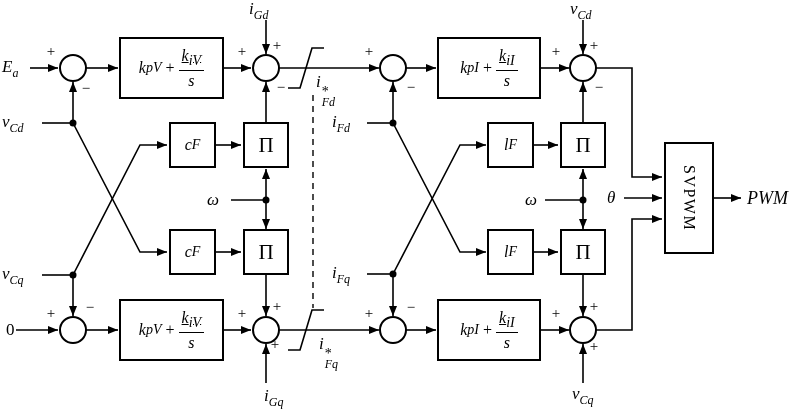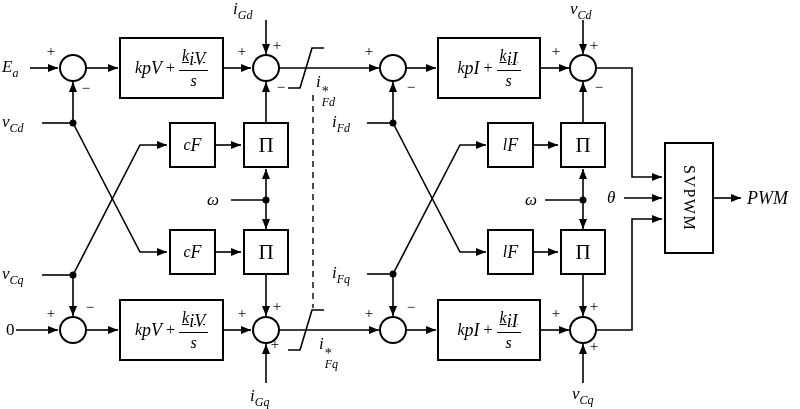--- a/index.html
+++ b/index.html
@@ -18,21 +18,21 @@
 
   .lbl{position:absolute;font-style:italic;font-size:17px;line-height:20px;white-space:nowrap;}
   .lbl sub{font-size:12px;font-style:italic;vertical-align:-5px;line-height:10px;}
   .upright{font-style:normal;}
   .stk{display:inline-flex;flex-direction:column;align-items:flex-start;vertical-align:-9px;margin-left:1px;}
   .stk .st-sup{font-size:14px;line-height:9px;font-style:normal;}
   .stk .st-sub{font-size:12px;line-height:12px;font-style:italic;}
 
   .blk{position:absolute;display:flex;align-items:center;justify-content:center;
        font-style:italic;font-size:16px;line-height:1;}
-  .blk sub{font-size:18px;vertical-align:-4px;}
+  .blk sub{font-size:14px;vertical-align:-4px;}
   .op{margin:0 4px;font-style:normal;}
   .frac{display:inline-flex;flex-direction:column;align-items:center;}
   .frac .num{border-bottom:1.5px solid #000;padding:0 3px 2px 3px;text-decoration:underline;}
   .frac .den{padding-top:2px;}
   .mult{font-style:normal;font-size:21px;}
   .svpwm{writing-mode:vertical-rl;font-style:normal;font-size:16px;letter-spacing:1.5px;}
   .sign{position:absolute;width:14px;height:16px;text-align:center;font-size:15px;
         font-style:normal;line-height:16px;}
   .pwm{font-size:18px;}
 </style>
@@ -135,22 +135,22 @@
     <rect class="blkrect" x="561" y="123" width="44" height="44"></rect>
     <rect class="blkrect" x="561" y="230" width="44" height="44"></rect>
     <rect class="blkrect" x="665" y="143" width="48" height="110"></rect>
   </svg>
 
   <div class="lbl" style="left:2px;top:57px;"><span>E</span><sub>a</sub></div>
   <div class="lbl" style="left:2px;top:112px;"><span>v</span><sub>Cd</sub></div>
   <div class="lbl" style="left:2px;top:264px;"><span>v</span><sub>Cq</sub></div>
   <div class="lbl upright" style="left:6px;top:320px;"><span>0</span></div>
 
-  <div class="lbl" style="left:233px;top:-1px;"><span>i</span><sub>Gd</sub></div>
-  <div class="lbl" style="left:250px;top:386px;"><span>i</span><sub>Gq</sub></div>
+  <div class="lbl" style="left:249px;top:-1px;"><span>i</span><sub>Gd</sub></div>
+  <div class="lbl" style="left:264px;top:386px;"><span>i</span><sub>Gq</sub></div>
 
   <div class="lbl" style="left:332px;top:112px;"><span>i</span><sub>Fd</sub></div>
   <div class="lbl" style="left:332px;top:263px;"><span>i</span><sub>Fq</sub></div>
 
   <div class="lbl" style="left:316px;top:72px;"><span>i</span><span class="stk">
         <span class="st-sup">*</span>
         <span class="st-sub">Fd</span>
       </span></div>
   <div class="lbl" style="left:319px;top:334px;"><span>i</span><span class="stk">
         <span class="st-sup">*</span>

